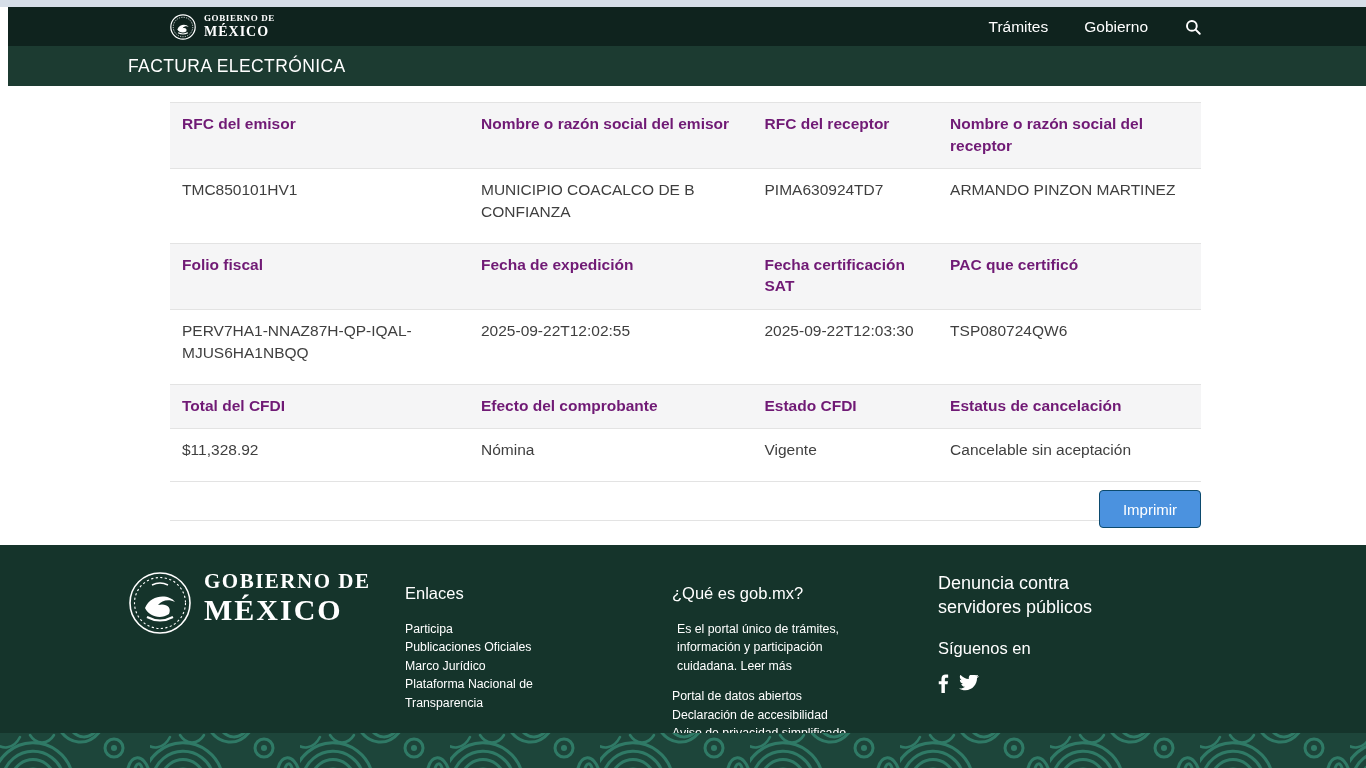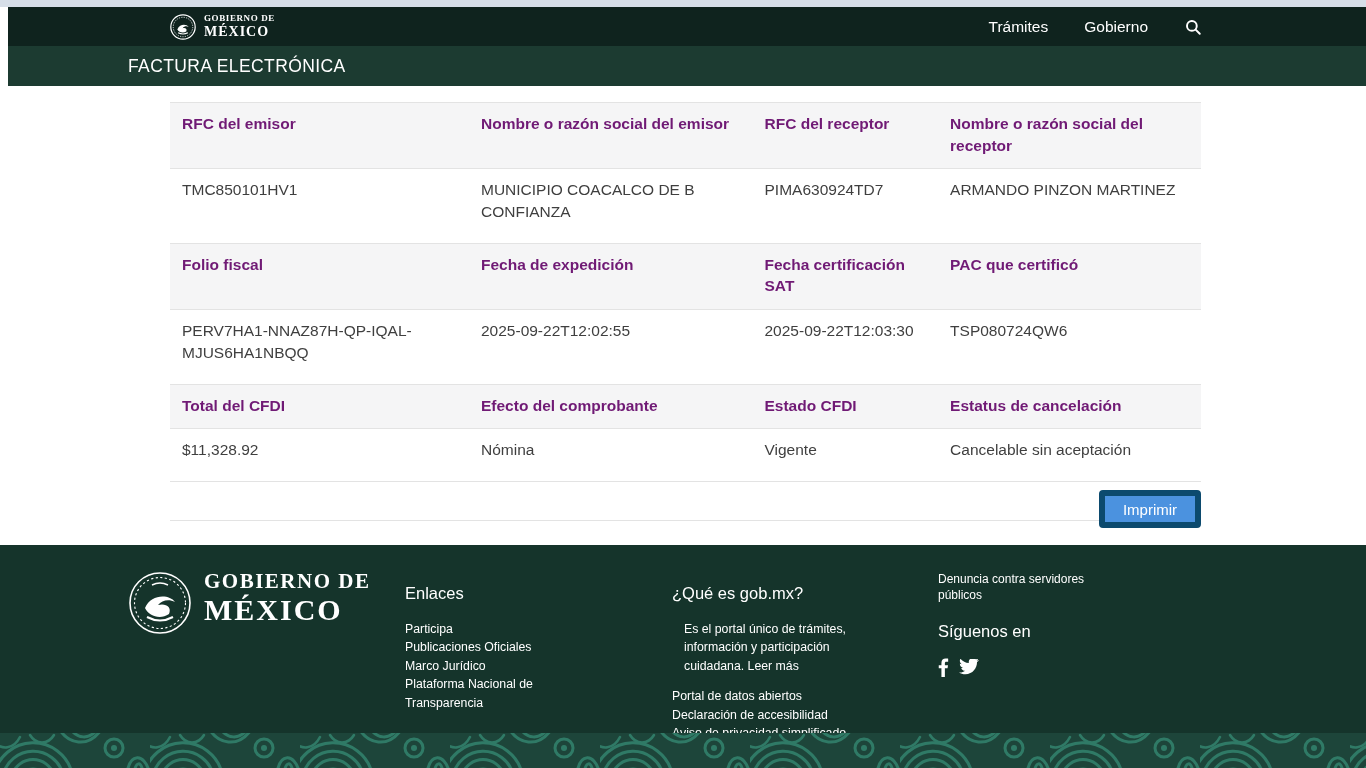--- a/index.html
+++ b/index.html
@@ -35,40 +35,40 @@
     font-size:15.5px;color:#3f3f3f;}
   table.invoice td{vertical-align:top;padding:10px 12px 12px;border-bottom:1px solid #e3e3e3;
     line-height:1.4;}
   tr.hrow td{background:#f5f5f6;font-weight:bold;color:#701a75;}
   tr.vrow td{background:#fff;padding-bottom:20px;}
   td.nowrap{white-space:nowrap;}
   tr.spacer td{height:38px;padding:0;background:#fff;}
 
   
   .print-btn{position:absolute;left:1099px;top:490px;width:102px;height:38px;
-    background:#4b92df;border:6px solid #0c4a6e;border-radius:4px;color:#fff;
+    background:#4b92df;border:1px solid #0c4a6e;border-radius:4px;color:#fff;
     font-size:15px;font-family:"Liberation Sans", sans-serif;cursor:pointer;}
 
   
   .gm-footer{position:absolute;top:545px;left:0;width:1366px;height:223px;background:#15342b;
     color:#fff;}
   .foot-cols{display:flex;margin-left:128px;padding-top:26px;}
   .foot-logo{width:277px;display:flex;align-items:flex-start;gap:12px;}
   .foot-wordmark{font-family:"Liberation Serif", serif;font-weight:bold;color:#fff;line-height:1;}
   .foot-wordmark .l1{font-size:21px;letter-spacing:1.5px;}
   .foot-wordmark .l2{font-size:30px;letter-spacing:2px;margin-top:3px;}
   .foot-col{font-size:12.3px;line-height:1.5;}
   .foot-col.enlaces{width:267px;}
   .foot-col.quees{width:266px;}
   .foot-col.contact{width:230px;}
   .foot-heading{font-size:16.5px;font-weight:500;margin:10px 0 14px;}
   .foot-link{display:block;color:#fff;cursor:pointer;text-decoration:none;}
-  .foot-para{margin:0 12px 12px;}
+  .foot-para{margin:0 5px 12px;}
   .inline-link{cursor:pointer;}
-  .denuncia-link{display:block;font-size:12px;line-height:1.35;cursor:pointer;}
+  .denuncia-link{display:block;font-size:18px;line-height:1.35;cursor:pointer;}
   .siguenos{font-size:16.5px;font-weight:500;margin-top:16px;}
   .social-row{display:flex;align-items:center;gap:10px;margin-top:14px;}
   .social-icon{cursor:pointer;display:flex;align-items:center;}
 
   .greca-strip{position:absolute;bottom:0;left:0;}
 </style>
 </head>
 <body>
 
 <div class="screen">

